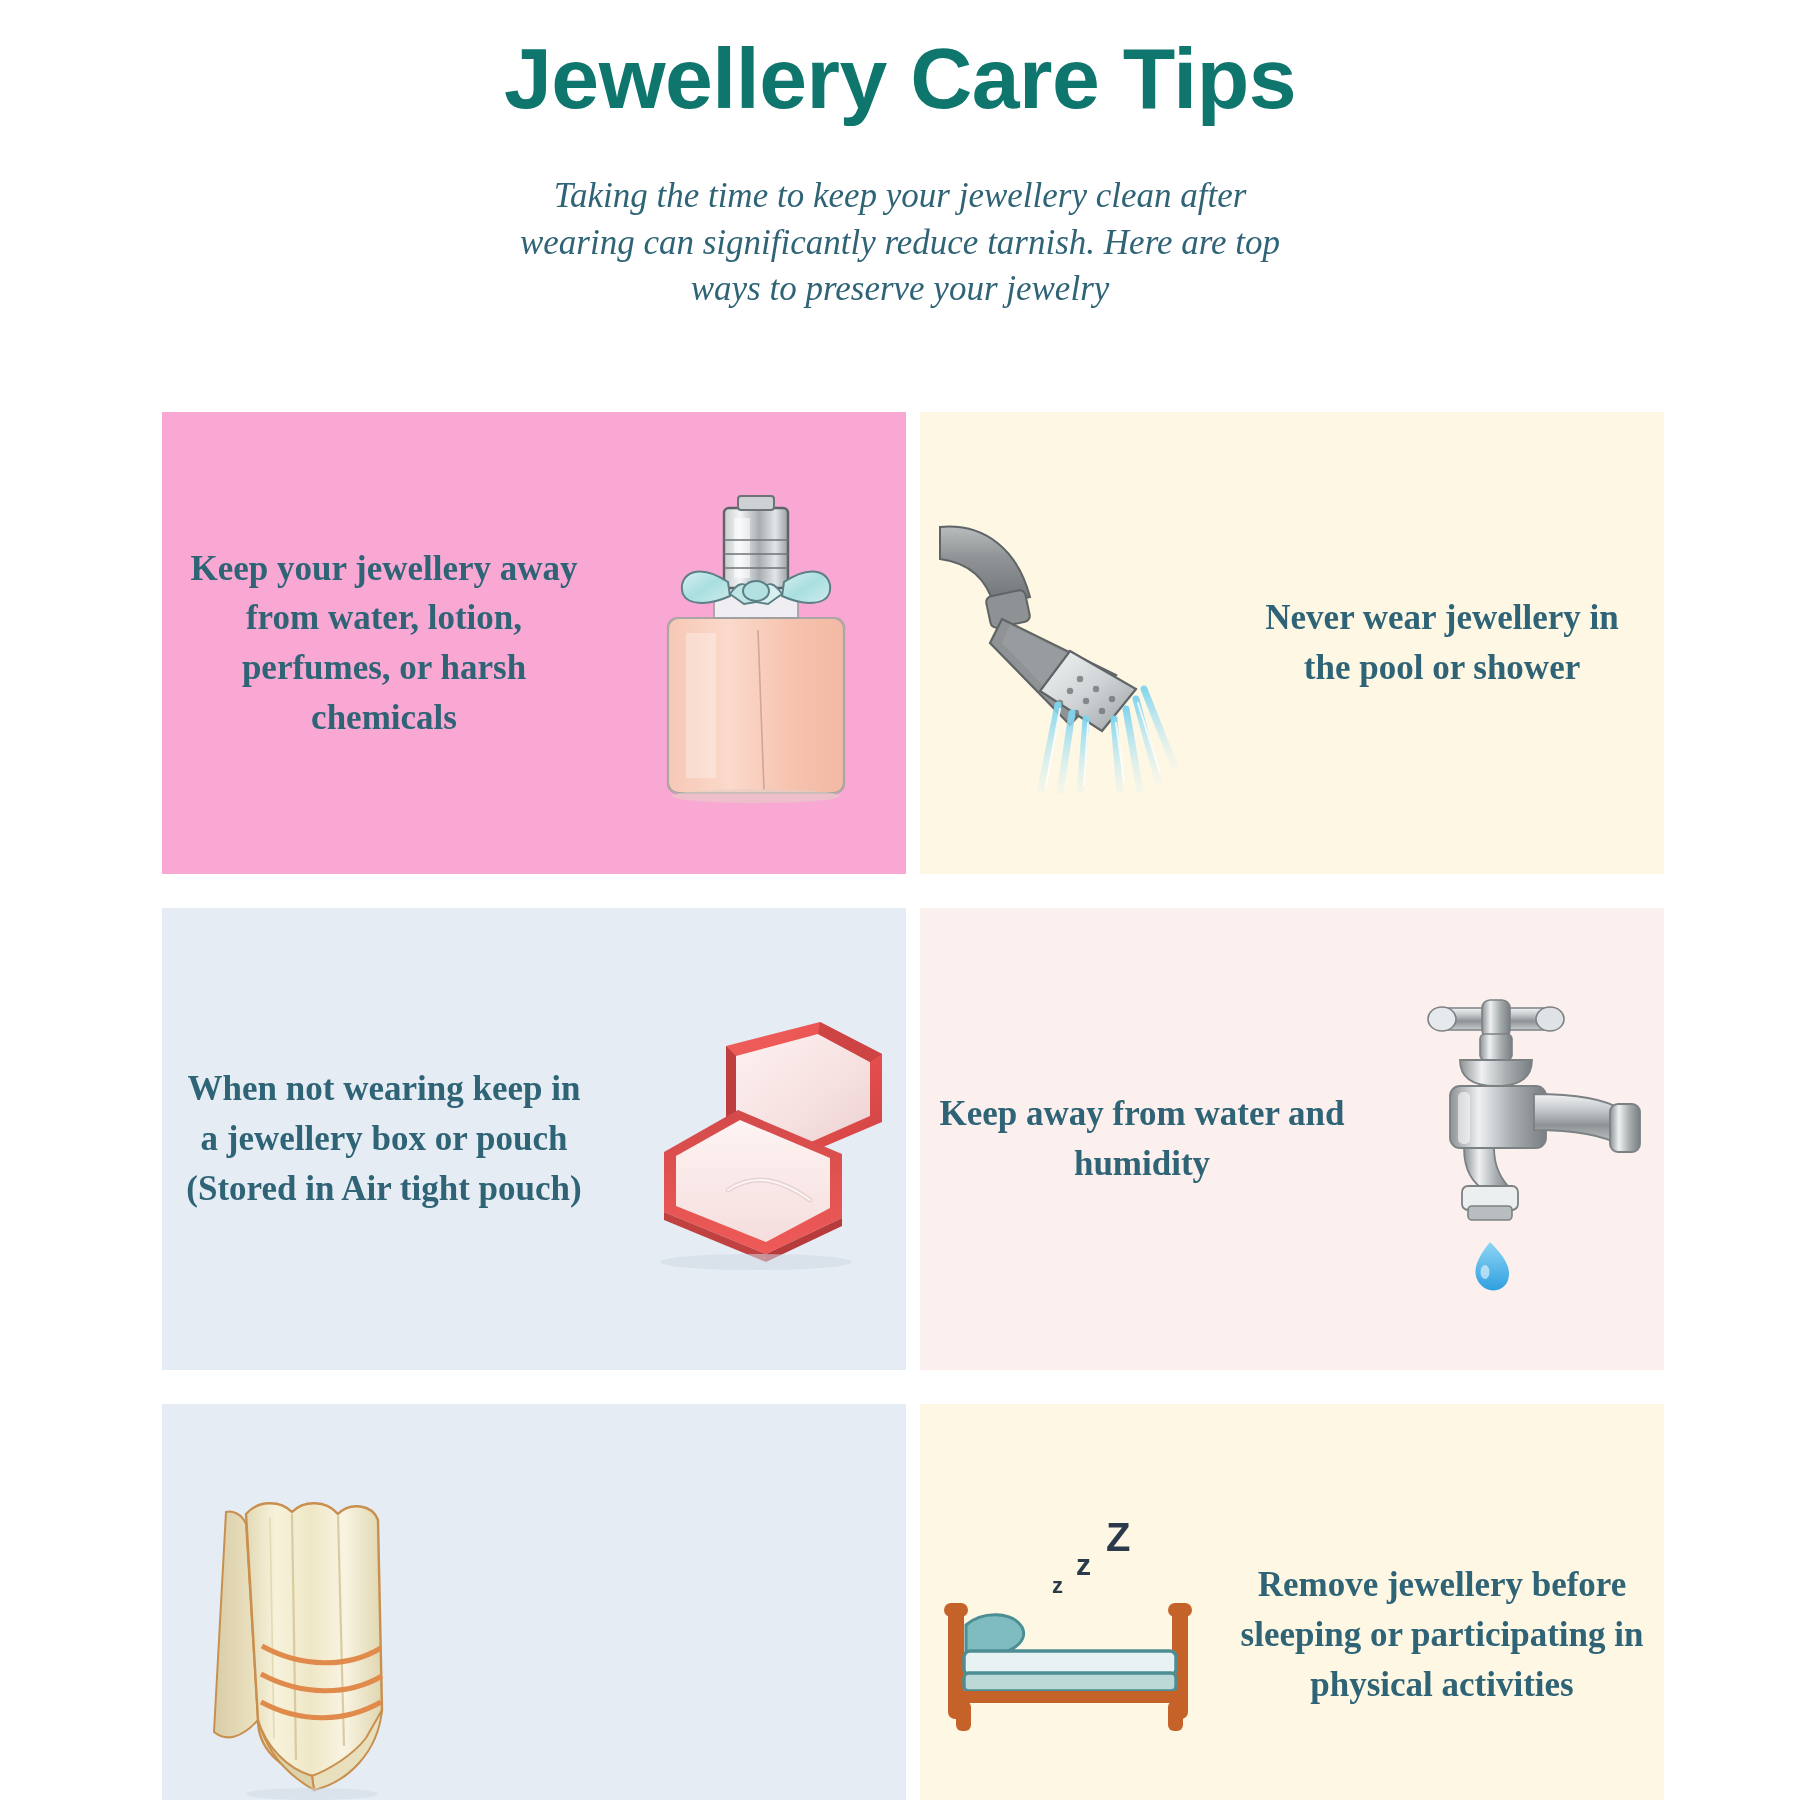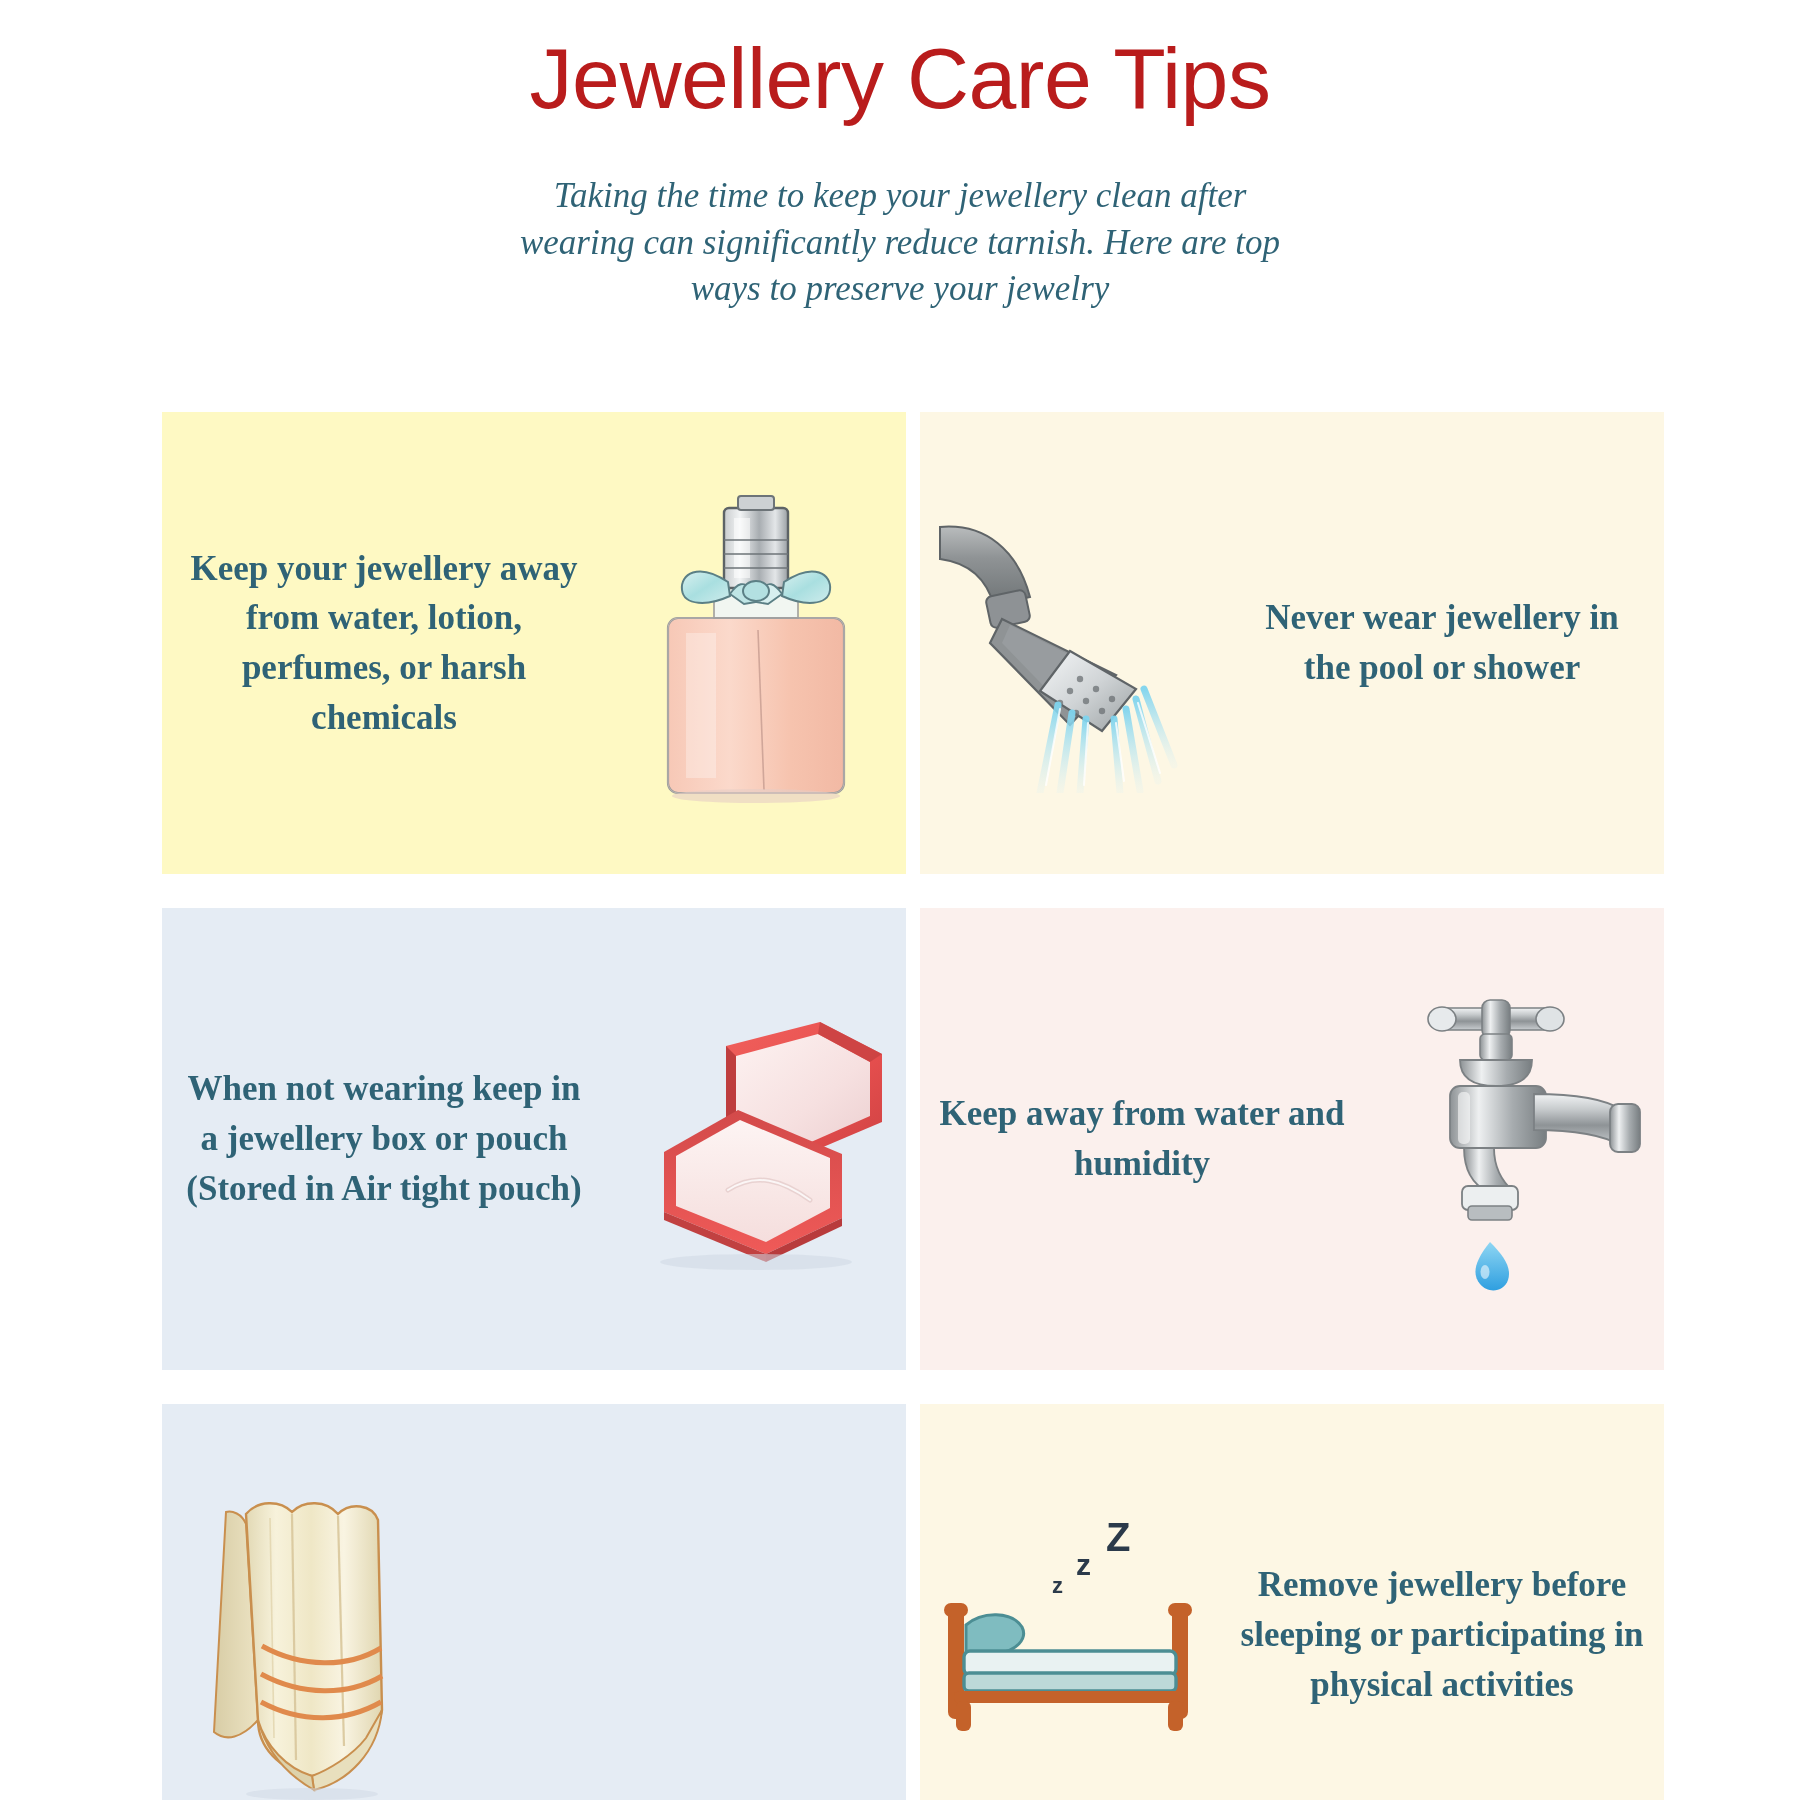--- a/index.html
+++ b/index.html
@@ -7,24 +7,24 @@
     width: 1800px; height: 1800px;
     background: #ffffff;
     font-family: "Liberation Sans", sans-serif;
     overflow: hidden;
   }
   .page { position: relative; width: 1800px; height: 1800px; background: #fff; }
 
   .header { width: 1800px; padding-top: 28px; text-align: center; }
   .title {
     font-family: "Liberation Sans", sans-serif;
-    font-weight: normal;
+    font-weight: bold;
     font-size: 86px;
     letter-spacing: -0.5px;
-    color: #b91c1c;
+    color: #0f766e;
     line-height: 1.18;
   }
   .subtitle {
     margin: 44px auto 16px;
     width: 800px;
     font-family: "Liberation Serif", serif;
     font-style: italic;
     font-size: 35px;
     line-height: 1.32;
     color: #2f6376;
@@ -41,21 +41,21 @@
     column-gap: 14px;
     row-gap: 34px;
   }
 
   .card {
     position: relative;
     display: flex;
     align-items: center;
     overflow: hidden;
   }
-  .card.bg-pink   { background: #fef9c3; }
+  .card.bg-pink   { background: #f9a8d4; }
   .card.bg-blue   { background: #e5ecf4; }
   .card.bg-cream  { background: #fdf7e4; }
   .card.bg-pink2  { background: #fbf0ed; }
 
   .card.text-left  { flex-direction: row; }
   .card.text-right { flex-direction: row-reverse; }
 
   .card-text {
     flex: 1 1 auto;
     color: #2f6376;

